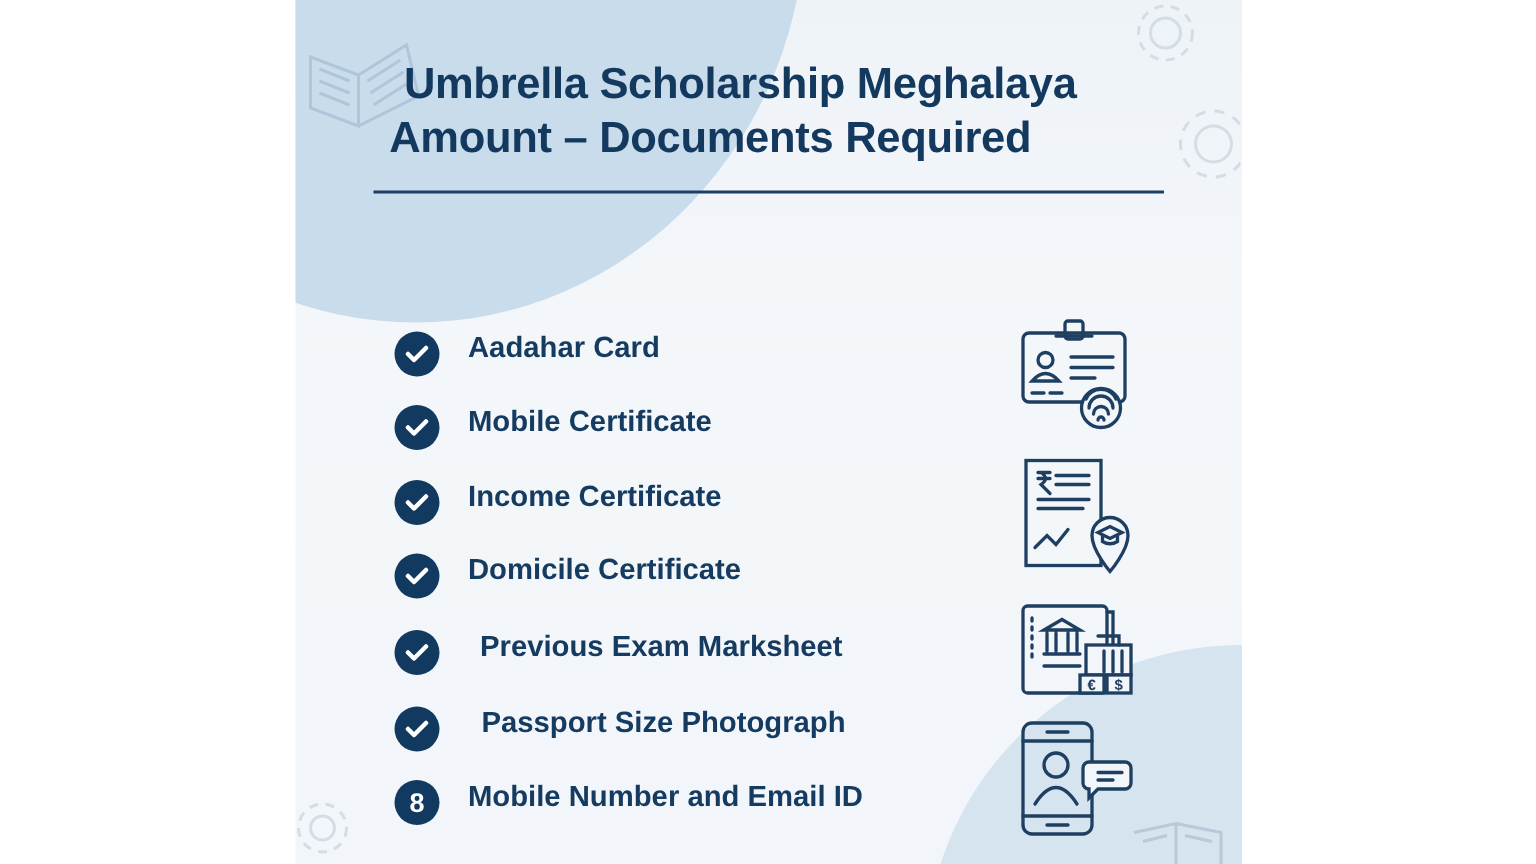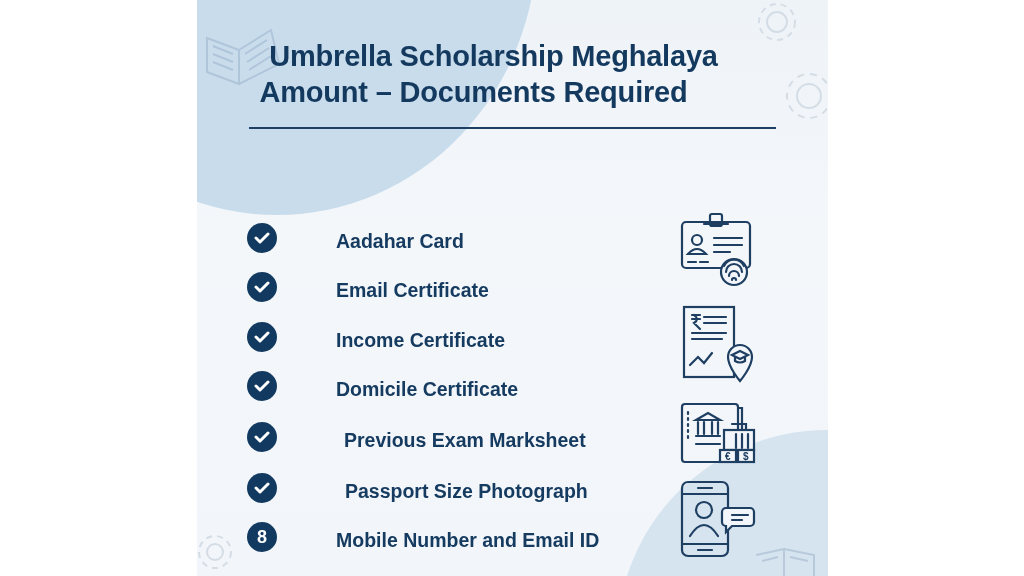--- a/index.html
+++ b/index.html
@@ -10,21 +10,21 @@
   .blob-tl { position:absolute; left:-180px; top:-330px; width:520px; height:545px; border-radius:50%;
              background:#c9dcec; }
   .blob-br { position:absolute; left:420px; top:430px; width:420px; height:420px; border-radius:50%;
              background:#d6e4f0; }
   .deco { position:absolute; }
   .title { position:absolute; left:0; width:573px; top:38px; text-align:center; color:#14395f;
            font-weight:bold; font-size:29px; line-height:36px; letter-spacing:-0.2px; }
   .title div { margin-left:20px; }
   .rule { position:absolute; left:52px; top:127px; width:527px; height:2px; background:#1d3f63; }
   .list { position:absolute; left:50px; top:220px; }
-  .item { position:absolute; left:0; height:32px; display:flex; align-items:flex-end;gap:40px; }
+  .item { position:absolute; left:16px; height:32px; display:flex; align-items:flex-start; }
   .badge { width:30px; height:30px; border-radius:50%; background:#123a60; display:flex;
            align-items:center; justify-content:center; color:#fff; font-weight:bold; font-size:18px; }
   .label { margin-left:19px; color:#163b61; font-weight:bold; font-size:19.5px; white-space:nowrap; }
   .icon { position:absolute; }
 </style>
 </head>
 <body>
 
 <div class="card">
   <div class="blob-tl"></div>
@@ -76,21 +76,21 @@
           </svg>
         </div>
       <span class="label">Aadahar Card</span>
     </div>
     <div class="item" style="top:50px">
       <div class="badge">
           <svg width="16" height="14" viewBox="0 0 16 14">
             <path d="M2 7 L6 11 L14 3" fill="none" stroke="#fff" stroke-width="3" stroke-linecap="round" stroke-linejoin="round"></path>
           </svg>
         </div>
-      <span class="label">Email Certificate</span>
+      <span class="label">Mobile Certificate</span>
     </div>
     <div class="item" style="top:100px">
       <div class="badge">
           <svg width="16" height="14" viewBox="0 0 16 14">
             <path d="M2 7 L6 11 L14 3" fill="none" stroke="#fff" stroke-width="3" stroke-linecap="round" stroke-linejoin="round"></path>
           </svg>
         </div>
       <span class="label">Income Certificate</span>
     </div>
     <div class="item" style="top:149px">

